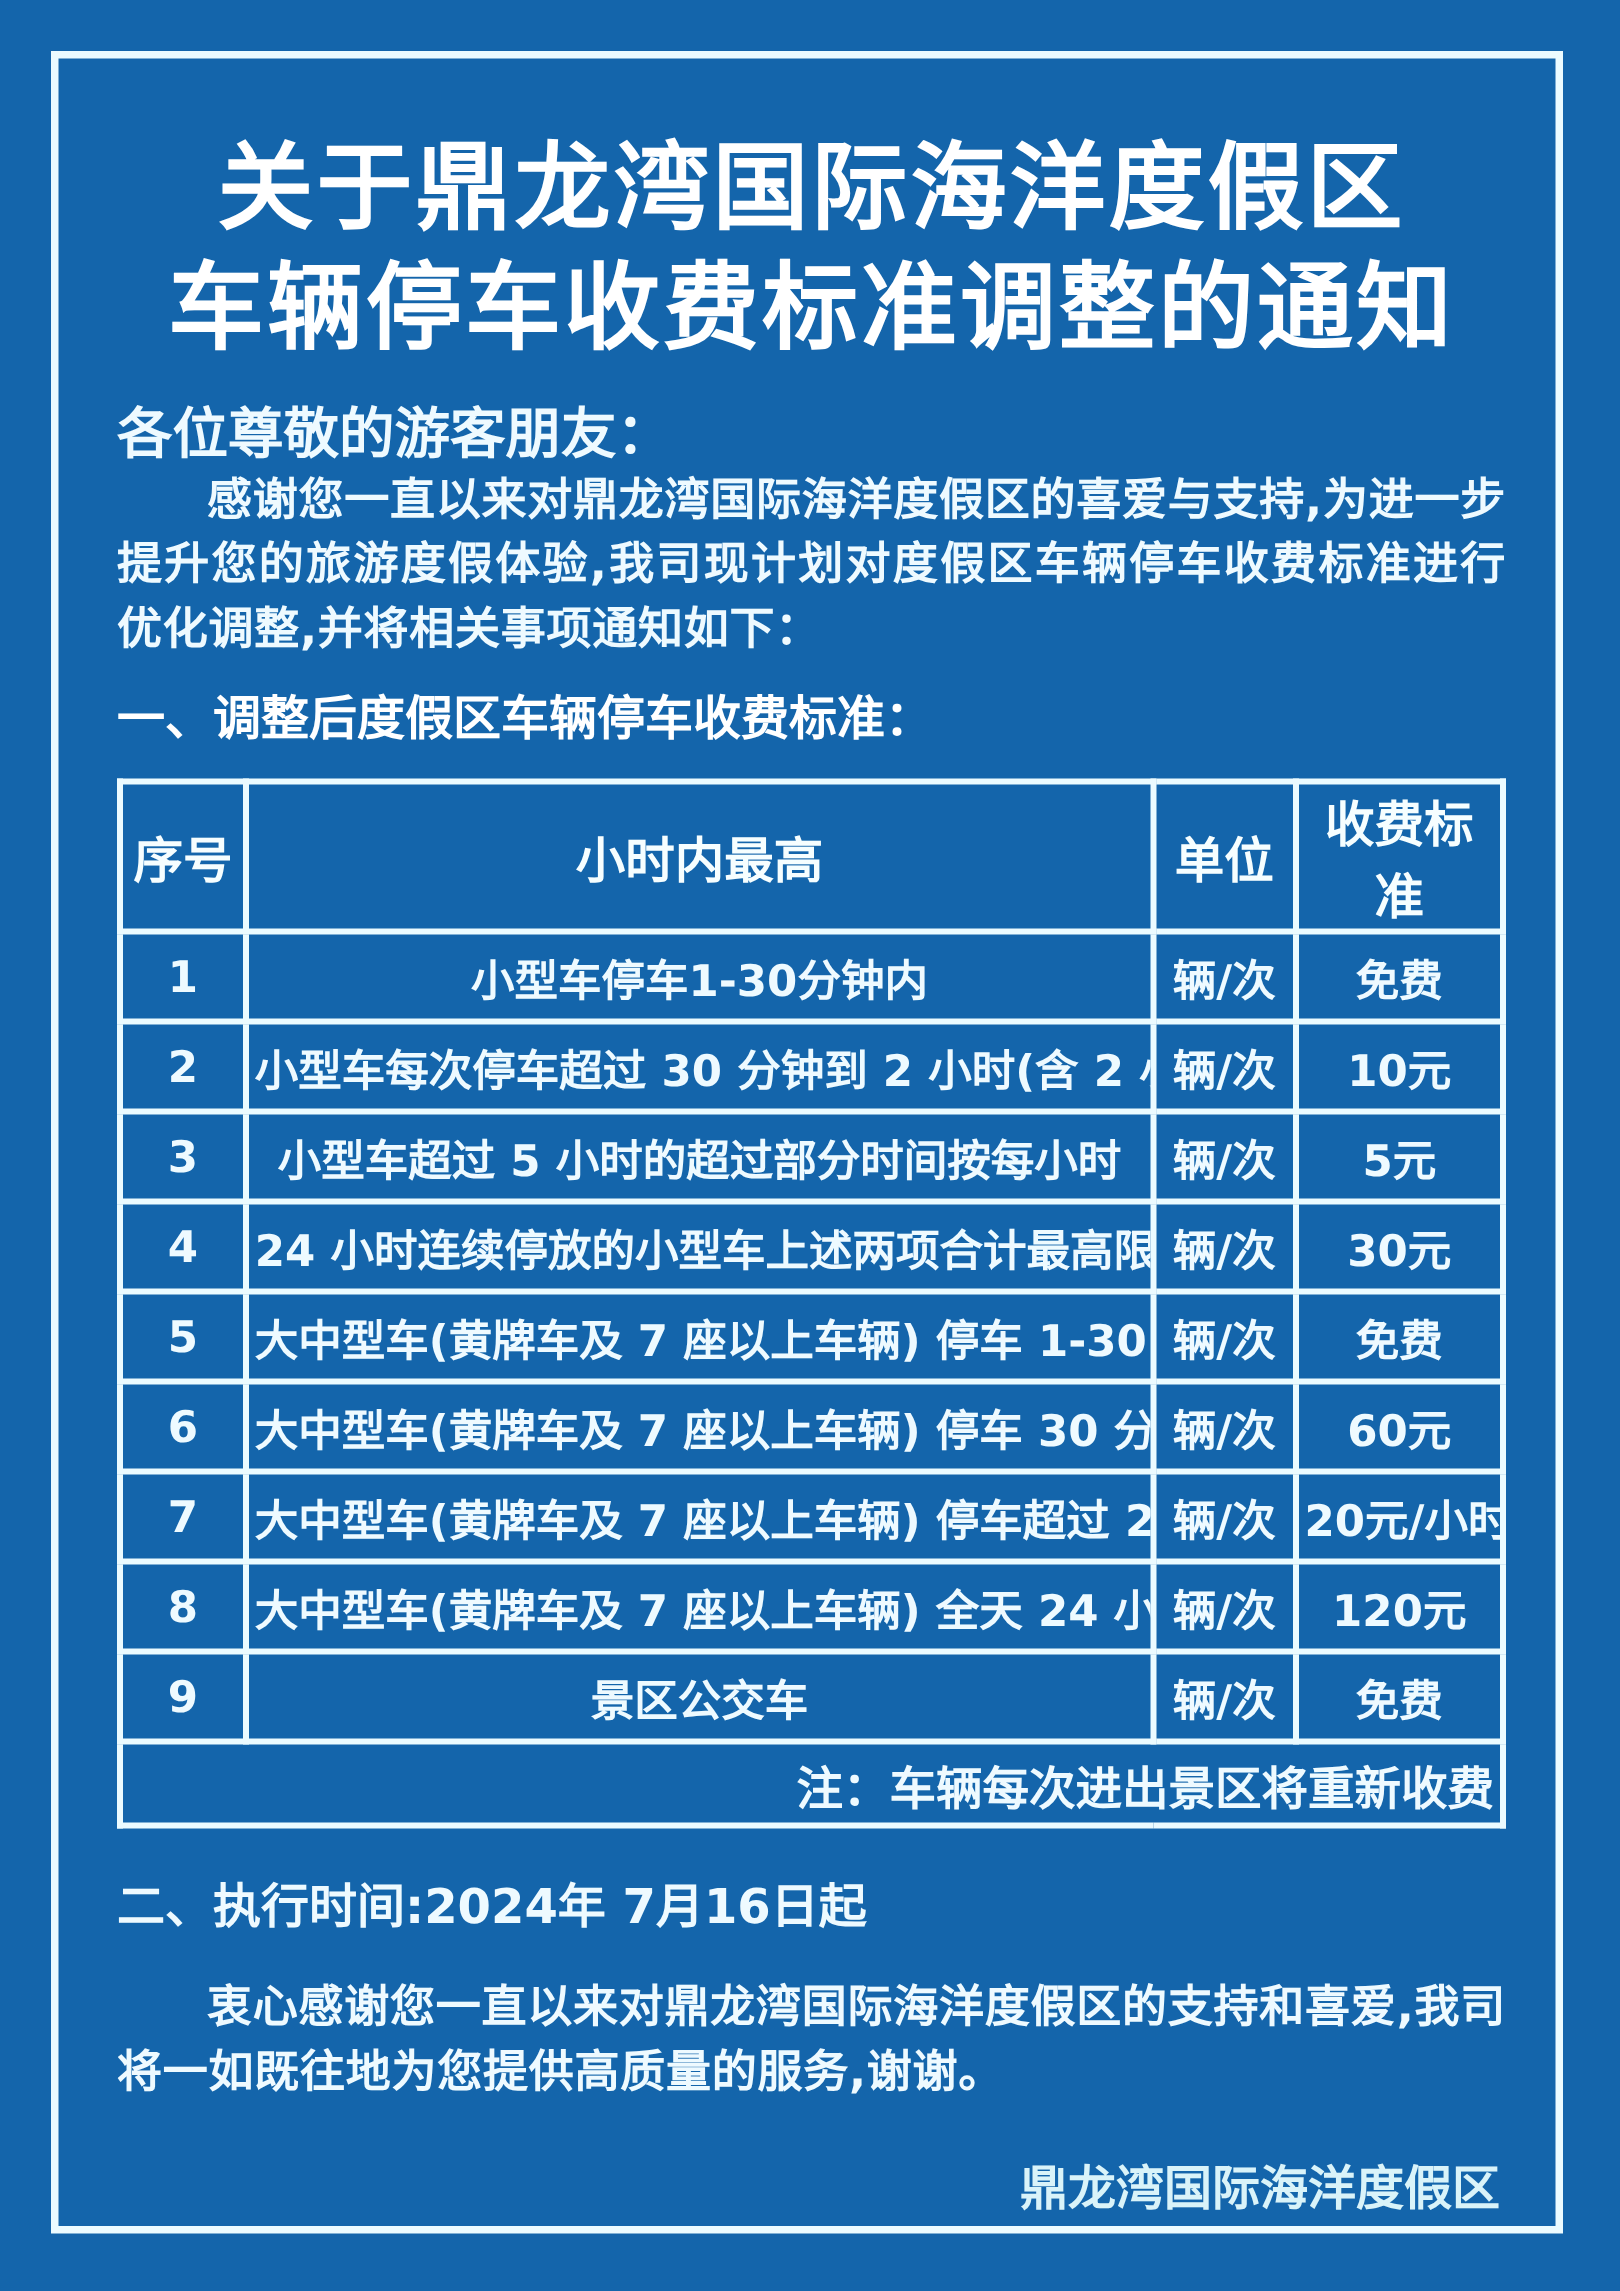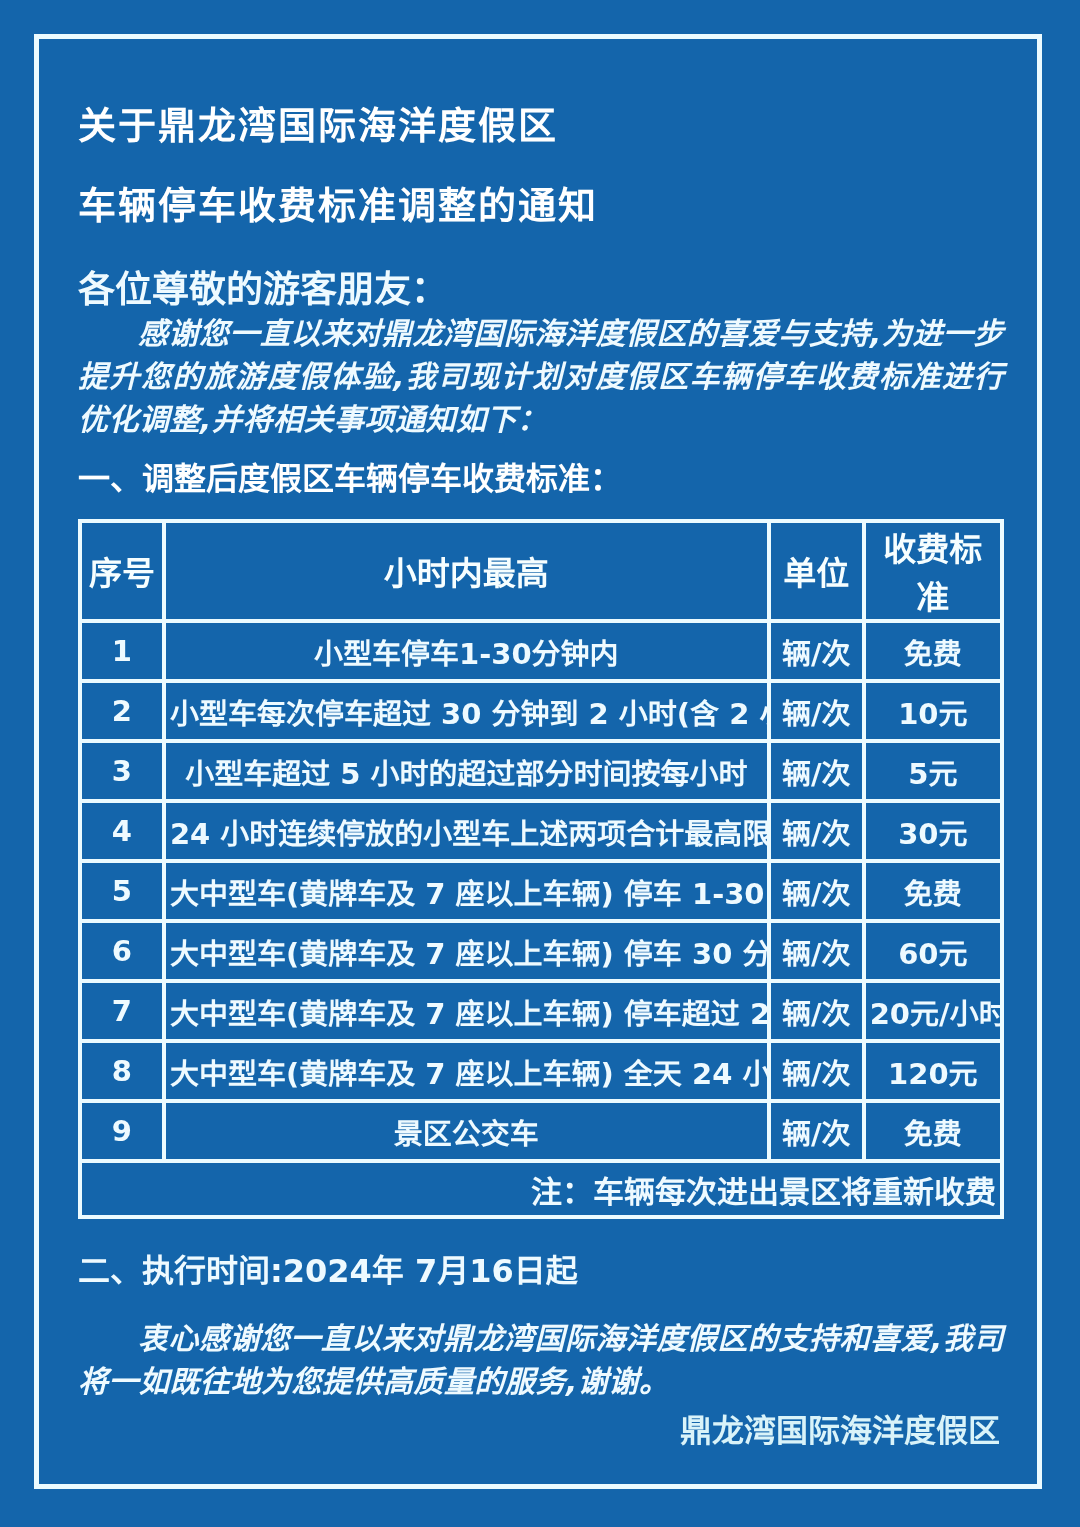--- a/index.html
+++ b/index.html
@@ -25,22 +25,23 @@
   }
   .content {
     position: absolute;
     left: 78px;
     right: 76px;
     top: 70px;
     color: #eefaff;
   }
   .title {
     margin: 16px 0 22px 0;
+    text-align: center;
     color: #ffffff;
-    font-size: 38px;
+    font-size: 64px;
     font-weight: 900;
     letter-spacing: 2px;
   }
   .title-line {
     display: block;
     line-height: 80px;
     white-space: nowrap;
   }
   .salutation {
     margin: 0;
@@ -48,21 +49,20 @@
     font-weight: 700;
     line-height: 44px;
   }
   .para {
     margin: 0;
     font-size: 30px;
     font-weight: 700;
     line-height: 43px;
     letter-spacing: 0.5px;
     text-align: justify;
-    font-style: italic;
   }
   .indent { text-indent: 2em; }
   .section-heading {
     margin: 16px 0 18px 0;
     font-size: 32px;
     font-weight: 800;
     line-height: 44px;
     color: #ffffff;
   }
   .fee-table {
@@ -100,21 +100,21 @@
   .heading2 {
     margin: 30px 0 0 0;
     font-size: 32px;
     font-weight: 800;
     line-height: 44px;
   }
   .closing {
     margin-top: 24px;
   }
   .signature {
-    margin-top: 4px;
+    margin-top: 32px;
     text-align: right;
     font-size: 32px;
     font-weight: 700;
     color: #d9f3f9;
     padding-right: 4px;
   }
   .signature p {
     margin: 0;
     line-height: 48px;
   }

